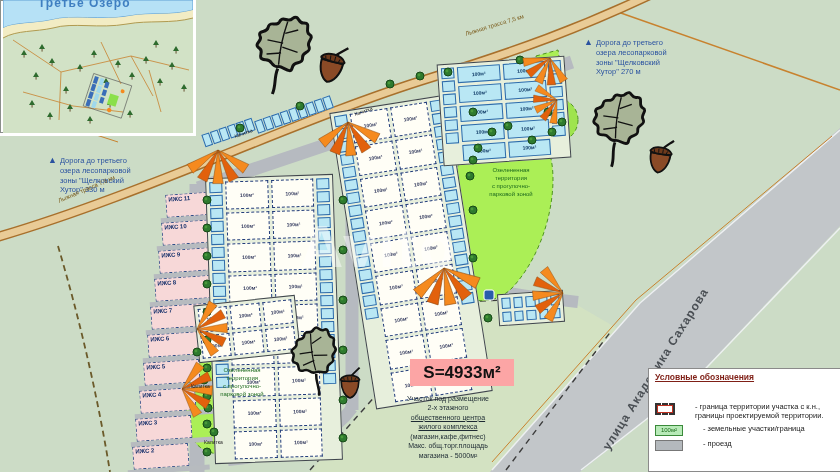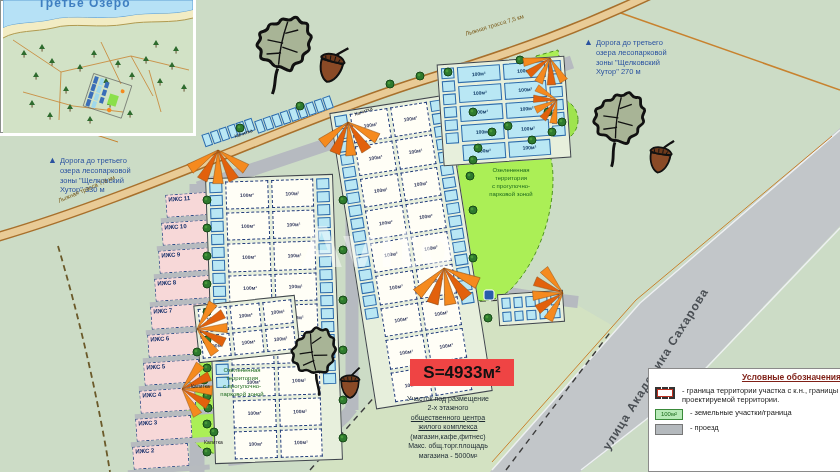--- a/index.html
+++ b/index.html
@@ -50,34 +50,34 @@
   .ski{position:absolute;font-size:6px;color:#7a5a1a;white-space:nowrap;z-index:8;}
   #ski1{left:56px;top:186px;transform:rotate(-23deg);}
   #ski2{left:464px;top:22px;transform:rotate(-17deg);}
   .gate{position:absolute;font-size:5px;color:#222;z-index:8;white-space:nowrap;}
   .gz{position:absolute;font-size:6px;line-height:1.35;color:#1f6b1f;text-align:center;z-index:8;}
   #g1-text{left:472px;top:166px;width:78px;}
   #g3-text{left:202px;top:366px;width:80px;}
   #street-label{position:absolute;left:553px;top:362px;width:205px;text-align:center;
         transform:rotate(-58deg);font-size:12px;font-weight:bold;color:#4a4f54;
         letter-spacing:1px;z-index:8;white-space:nowrap;}
-  #sbox{position:absolute;left:410px;top:359px;width:104px;height:27px;background:#ef4444;
+  #sbox{position:absolute;left:410px;top:359px;width:104px;height:27px;background:#fca5a5;
         z-index:8;text-align:center;line-height:27px;font-size:17px;font-weight:bold;color:#111;}
   #pc-text{position:absolute;left:366px;top:394px;width:164px;text-align:center;
         font-size:7px;line-height:1.35;color:#1d2a33;z-index:8;}
   #pc-text .u{text-decoration:underline;}
   #watermark{position:absolute;left:300px;top:212px;font-size:60px;font-weight:bold;
         color:rgba(255,255,255,0.45);z-index:7;letter-spacing:2px;pointer-events:none;}
 
   
   #legend{position:absolute;left:648px;top:368px;width:200px;height:104px;background:#fff;
         border:1px solid #8a8a8a;z-index:9;padding:3px 6px;}
-  #legend .ltitle{text-align:right;font-size:8.5px;font-weight:bold;color:#7f1f16;
-        text-decoration:underline;margin-bottom:4px;}
-  .lrow{display:flex;align-items:flex-start;gap:7px;margin-bottom:3px;}
+  #legend .ltitle{text-align:left;font-size:8.5px;font-weight:bold;color:#7f1f16;
+        text-decoration:underline;margin-bottom:20px;}
+  .lrow{display:flex;align-items:flex-start;gap:20px;margin-bottom:3px;}
   .lrow .txt{flex:1;font-size:7.5px;line-height:1.25;color:#222;}
   .sw{flex:0 0 auto;margin-top:1px;}
   .sw-boundary{width:20px;height:12px;background:#fff;border:2px dashed #333;
         box-shadow:0 0 0 1px #c03020 inset;}
   .sw-plot{width:28px;height:11px;background:#b8eab8;border:1px solid #3a8a3a;
         font-size:6px;color:#1a6a1a;text-align:center;line-height:9px;}
   .sw-road{width:28px;height:11px;background:#b4b9bd;border:1px solid #777;}
   .sw-build{width:28px;height:11px;background:#f6f6ee;border:2px solid #2a5caa;}
 </style>
 </head>

